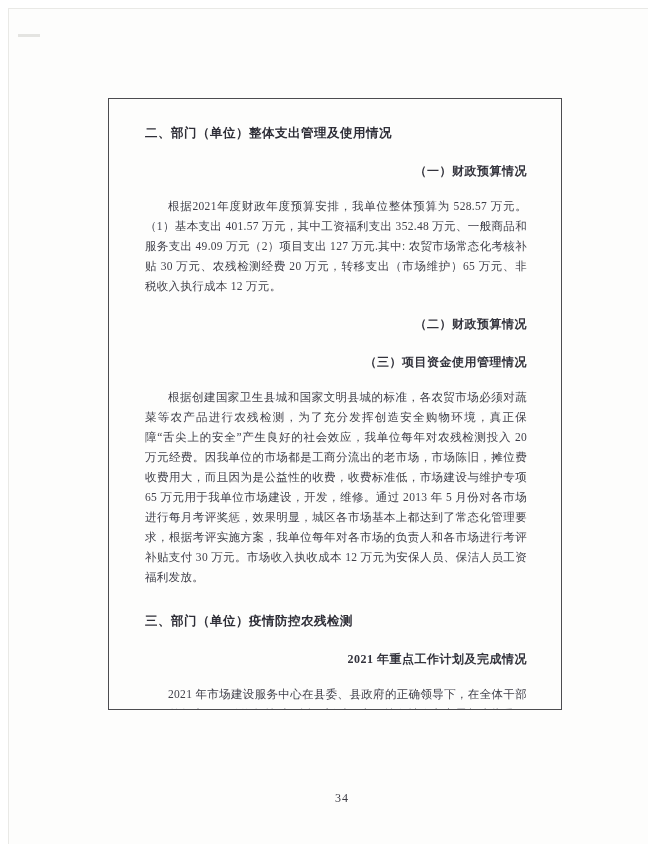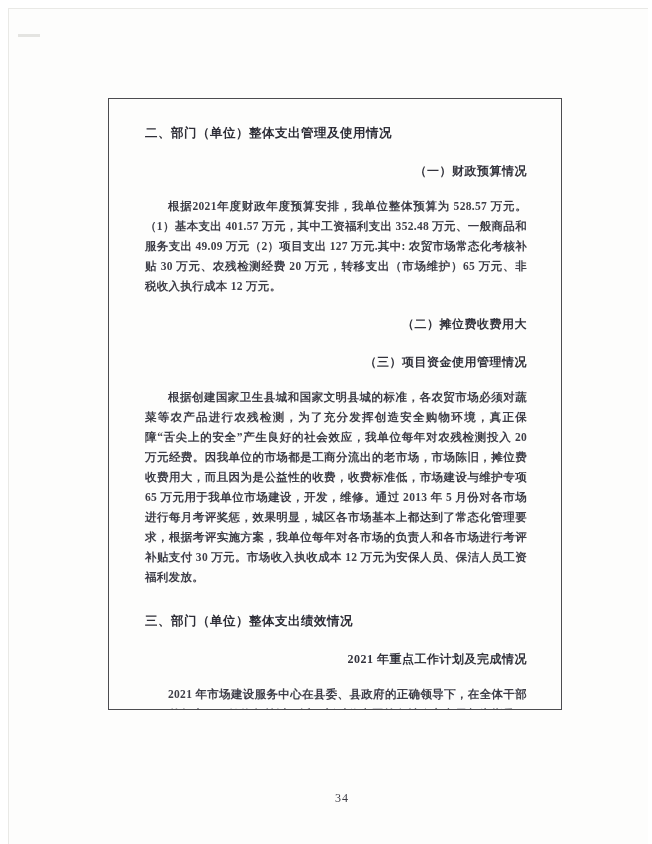--- a/index.html
+++ b/index.html
@@ -54,21 +54,20 @@
     text-align: right;
   }
   .para {
     font-size: 11.5px;
     line-height: 20px;
     letter-spacing: 0.3px;
     text-align: justify;
     text-indent: 2em;
     color: #3e3e48;
     margin: 0 0 4px 0;
-    font-weight: bold;
   }
   .h-main.sec3 {
     margin-top: 16px;
   }
   .h-sub.plan {
     margin-left: 4px;
     font-weight: bold;
   }
   .page-number {
     position: absolute;
@@ -86,26 +85,26 @@
 
 <div class="page">
 
   <div class="content-box">
 
     <h2 class="h-main">二、部门（单位）整体支出管理及使用情况</h2>
 
     <h3 class="h-sub">（一）财政预算情况</h3>
     <p class="para">根据2021年度财政年度预算安排，我单位整体预算为 528.57 万元。（1）基本支出 401.57 万元，其中工资福利支出 352.48 万元、一般商品和服务支出 49.09 万元（2）项目支出 127 万元.其中: 农贸市场常态化考核补贴 30 万元、农残检测经费 20 万元，转移支出（市场维护）65 万元、非税收入执行成本 12 万元。</p>
 
-    <h3 class="h-sub">（二）摊位费收费用大</h3>
+    <h3 class="h-sub">（二）财政预算情况</h3>
 
     <h3 class="h-sub">（三）项目资金使用管理情况</h3>
     <p class="para">根据创建国家卫生县城和国家文明县城的标准，各农贸市场必须对蔬菜等农产品进行农残检测，为了充分发挥创造安全购物环境，真正保障“舌尖上的安全”产生良好的社会效应，我单位每年对农残检测投入 20 万元经费。因我单位的市场都是工商分流出的老市场，市场陈旧，摊位费收费用大，而且因为是公益性的收费，收费标准低，市场建设与维护专项 65 万元用于我单位市场建设，开发，维修。通过 2013 年 5 月份对各市场进行每月考评奖惩，效果明显，城区各市场基本上都达到了常态化管理要求，根据考评实施方案，我单位每年对各市场的负责人和各市场进行考评补贴支付 30 万元。市场收入执收成本 12 万元为安保人员、保洁人员工资福利发放。</p>
 
-    <h2 class="h-main sec3">三、部门（单位）整体支出绩效情况</h2>
+    <h2 class="h-main sec3">三、部门（单位）疫情防控农残检测</h2>
 
     <h3 class="h-sub plan">2021 年重点工作计划及完成情况</h3>
 
     <p class="para">2021 年市场建设服务中心在县委、县政府的正确领导下，在全体干部职工的努力下，始终坚持以习近平新时代中国特色社会主义思想为指导，深入学习贯彻党的十九大和十九届六中全会精神，认真谋划、积极开拓。着力工程项目建设，创文创卫，疫情防控农残检测，安全生产，市场常态化管理，人文关怀等六个方面，通过扎实有效的工作，圆满完成上级各项任务指标，取得可喜成绩。</p>
 
   </div>
 
   <div class="page-number">34</div>
 
 </div>

